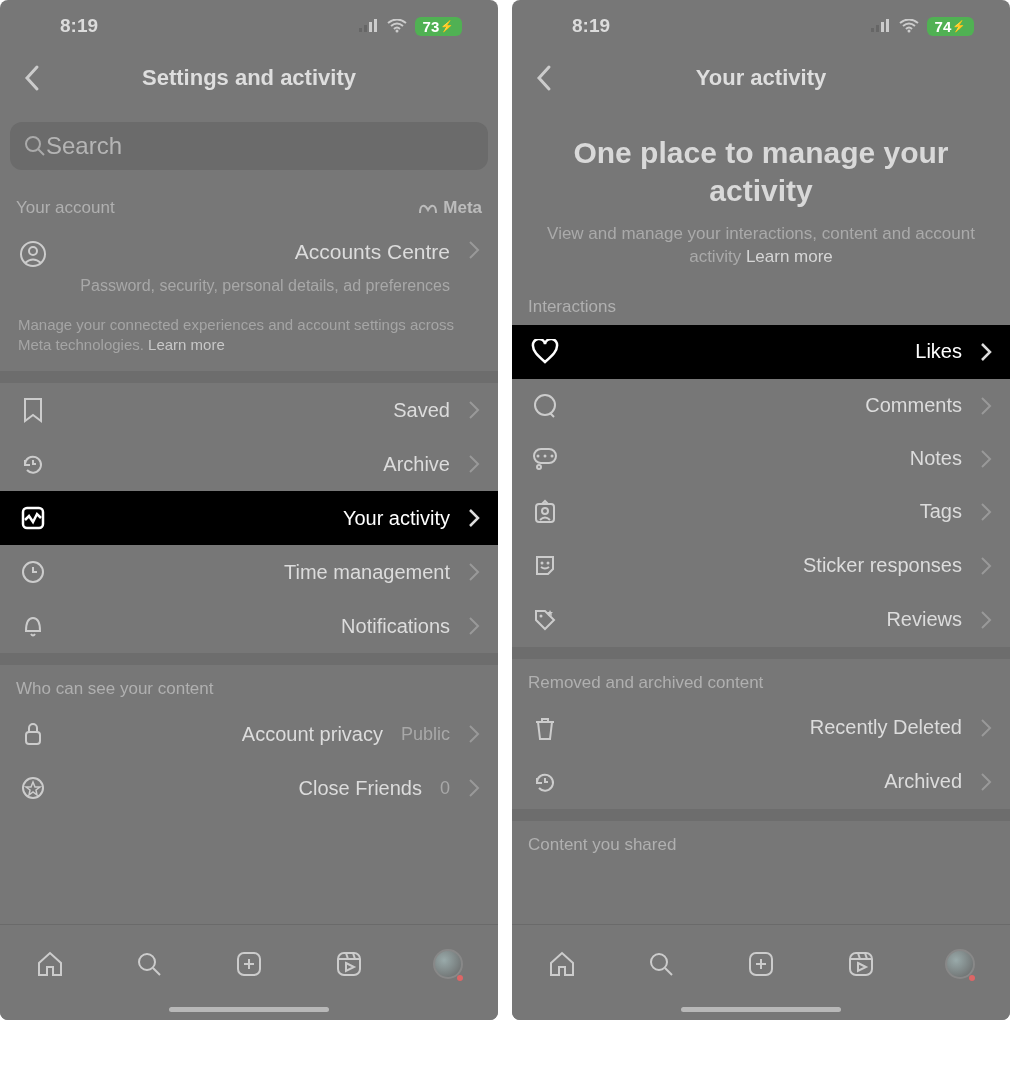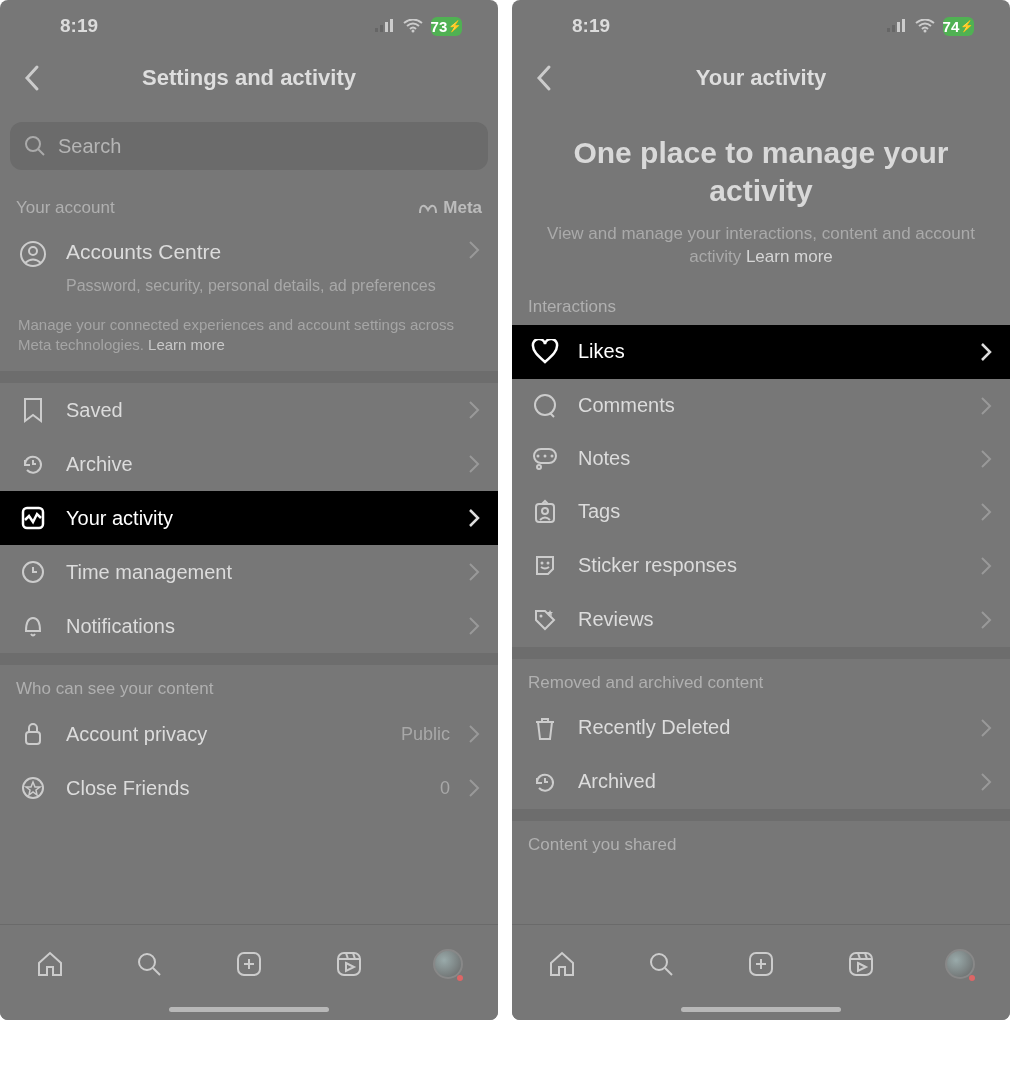--- a/index.html
+++ b/index.html
@@ -28,48 +28,48 @@
     justify-content: space-between;
     padding: 0 36px 0 60px;
     font-size: 19px;
     font-weight: 600;
     color: #dcdcdc;
   }
   .status-r { display:flex; align-items:center; gap:8px; }
   .battery {
     display:inline-flex; align-items:center;
     background:#50b153; color:#fff;
-    border-radius:6px; padding:1px 0; font-size:15px; font-weight:700;
+    border-radius:6px; padding:1px 8px; font-size:15px; font-weight:700;
   }
   .hdr {
     display:flex; align-items:center; justify-content:center;
     height:52px; position:relative;
     font-size:22px; font-weight:700; color:#dedede;
   }
   .back {
     position:absolute; left:12px; top:0; height:52px; width:40px;
     display:flex; align-items:center; justify-content:center;
   }
   .searchbar {
     margin: 18px 10px 14px; height:48px;
     background:#6b6b6b; border-radius:12px;
-    display:flex; align-items:center; padding:0 14px; gap:12px;
-    color:#b5b5b5; font-size:20px;text-align:right;
+    display:flex; align-items:center; padding:0 14px; gap:0;
+    color:#b5b5b5; font-size:24px;text-align:right;
   }
   .sect-head {
     display:flex; align-items:center; justify-content:space-between;
     padding: 14px 16px 8px; font-size:17px; color:#b0b0b0;
   }
   .row {
     display:flex; align-items:center; gap:18px;
     padding: 14px 18px; font-size:20px; color:#dcdcdc;
   }
   .row.high { align-items:flex-start; }
   .row .ico { width:30px; display:flex; justify-content:center; }
-  .row .txt { flex:1; }
+  .row .txt { flex:1;text-align:right; }
   .sub { font-size:16px; color:#a8a8a8; margin-top:12px; line-height:1.3; }
   .chev { color:#9a9a9a; }
   .val { color:#a8a8a8; font-size:18px; margin-right:0; }
   .divider { height:12px; background:#6d6d6d; }
   .note { font-size:15px; color:#a5a5a5; line-height:1.35; padding:4px 18px 16px; }
   .link { color:#c8c8c8; }
   .highlight { background:#000; color:#fff; }
   .highlight .chev { color:#ddd; }
   .tabbar {
     position:absolute; bottom:0; left:0; right:0;

